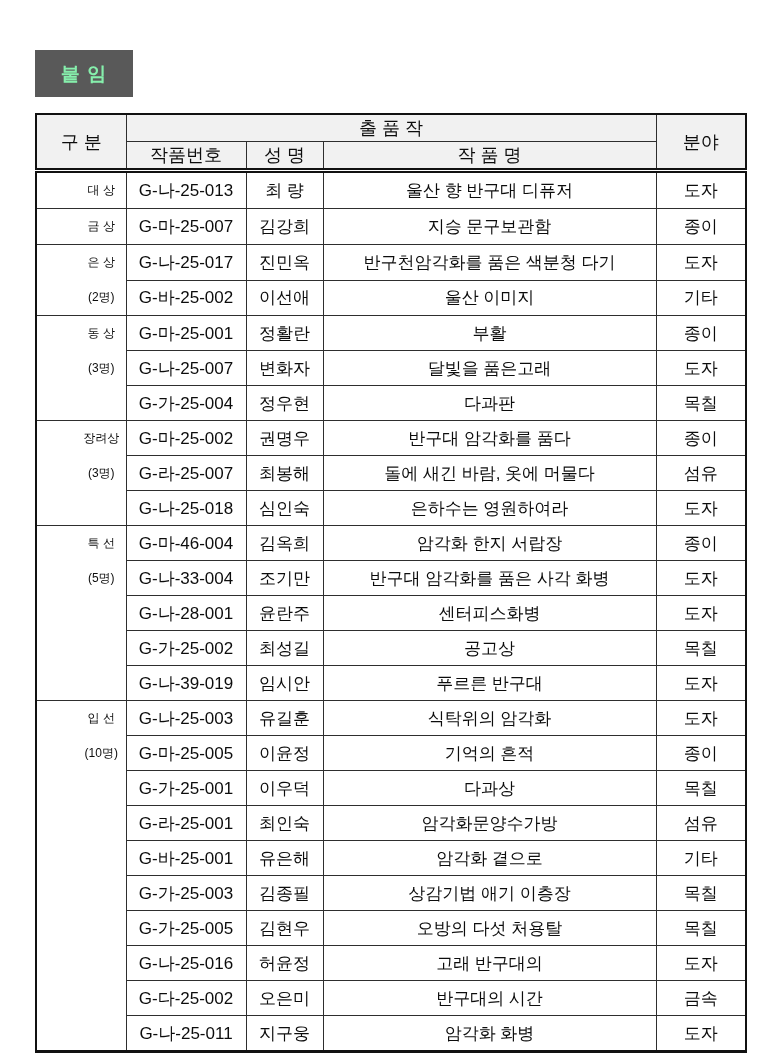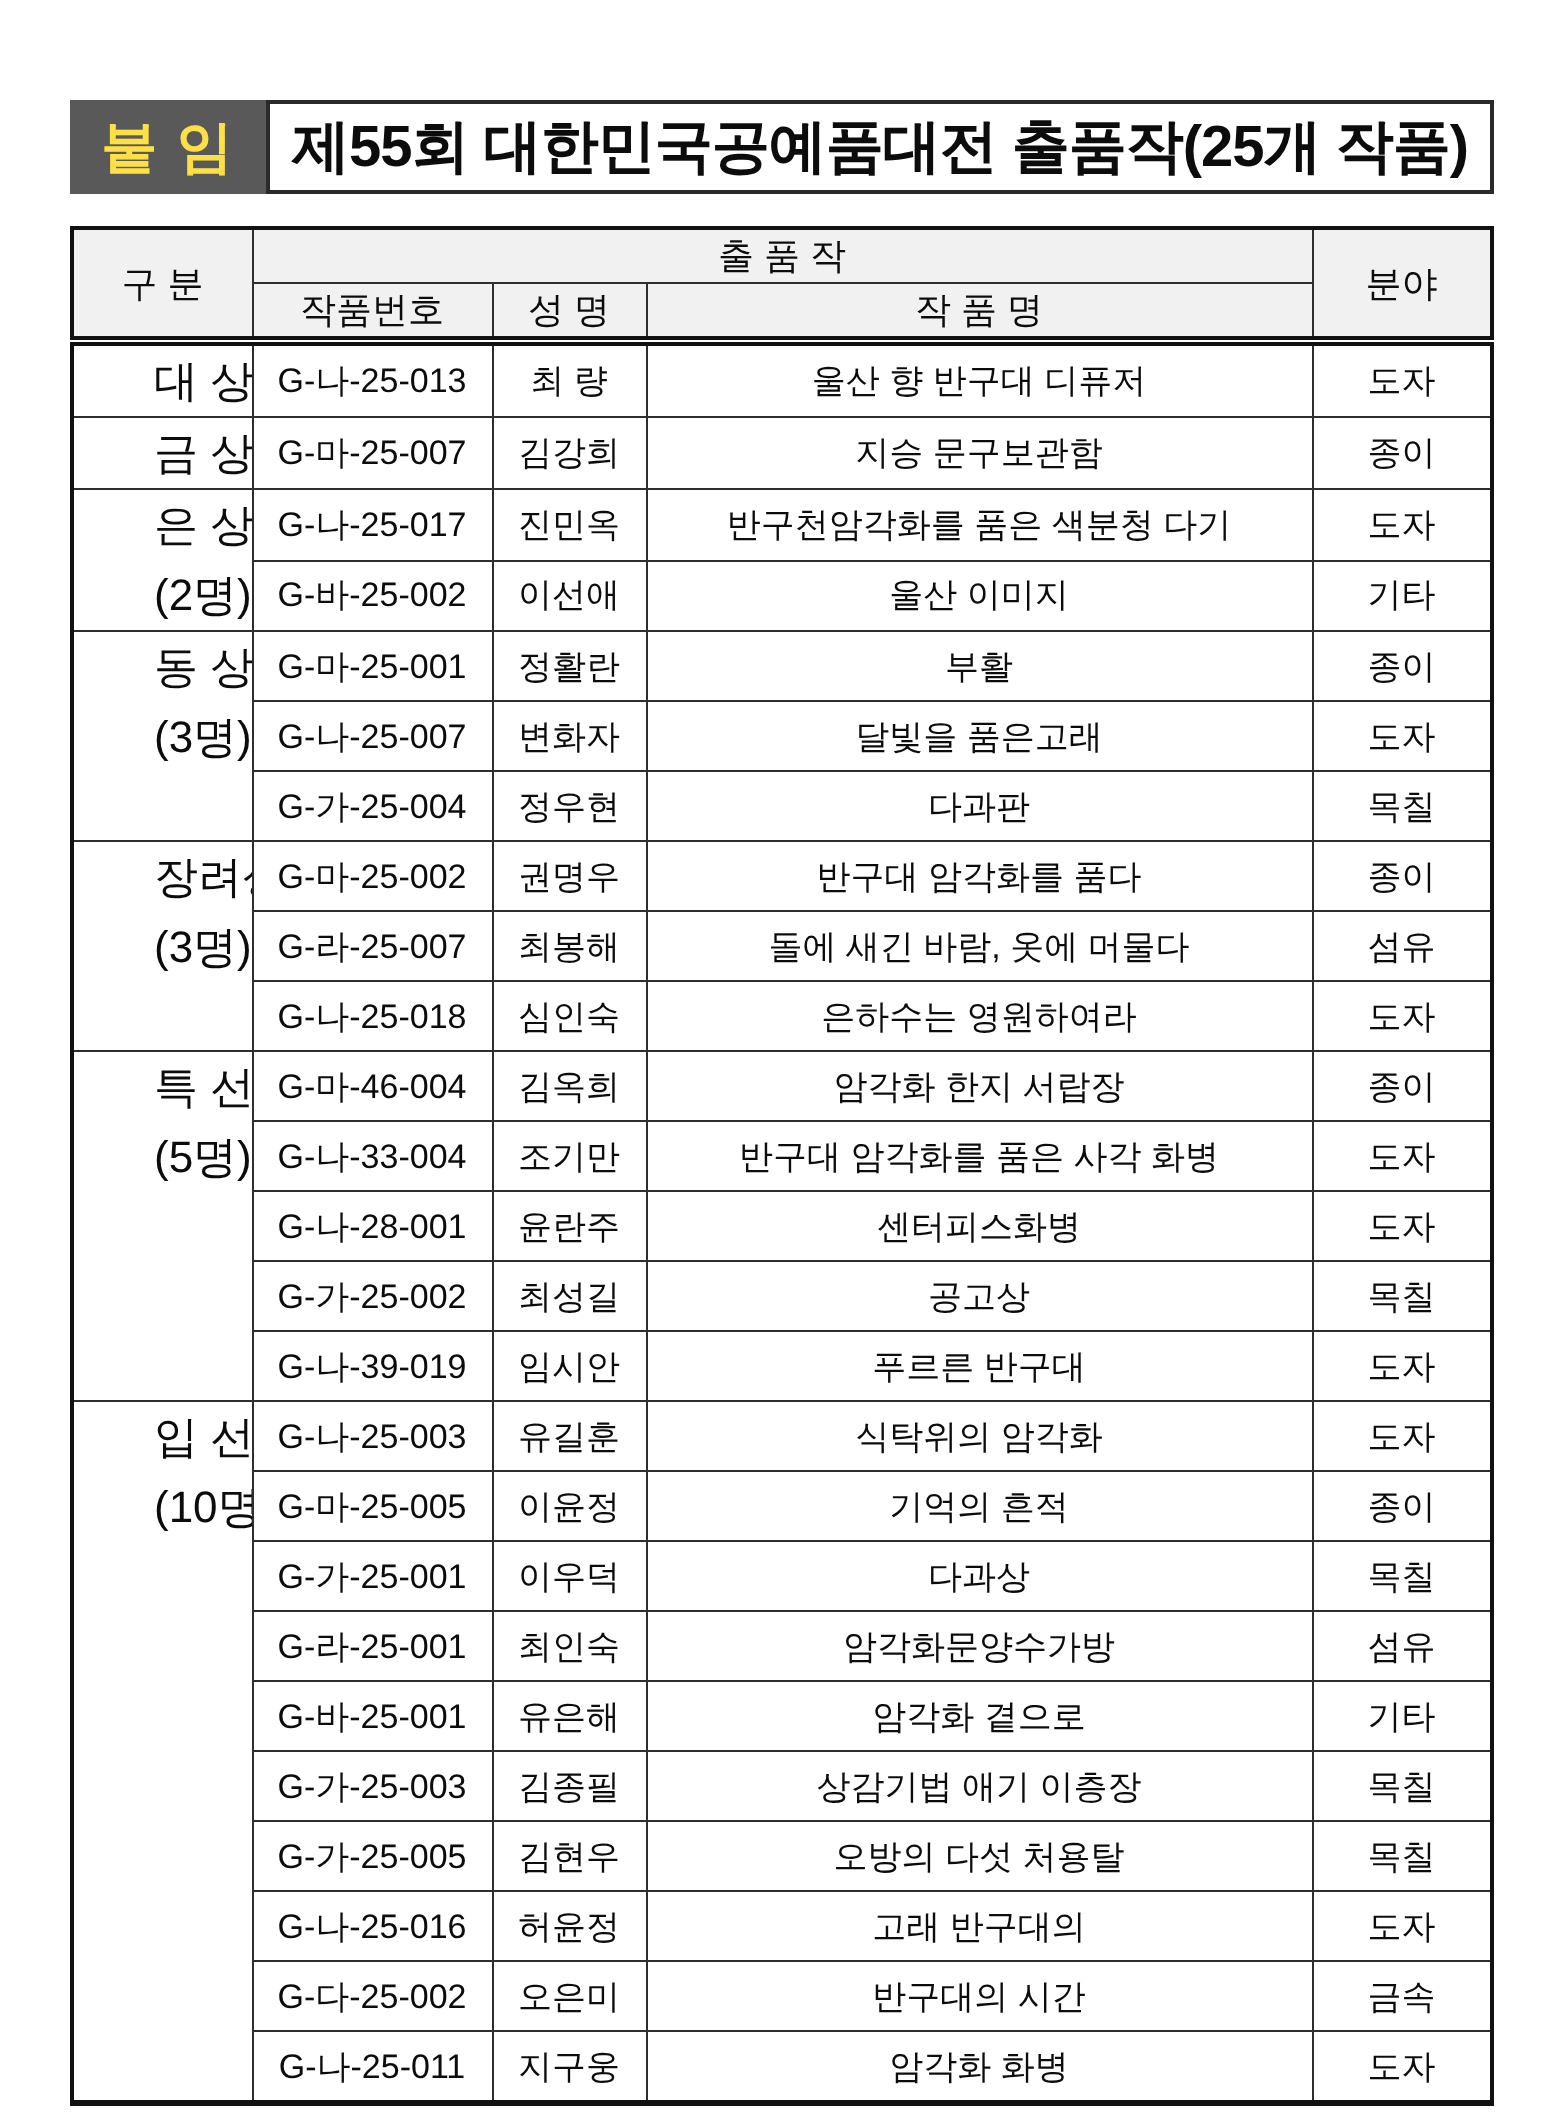--- a/index.html
+++ b/index.html
@@ -13,23 +13,23 @@
   .page{
     position:relative;width:779px;height:1058px;background:#ffffff;
     font-family:"Liberation Sans","DejaVu Sans",sans-serif;color:var(--text);
     overflow:hidden;
   }
   .header-band{
     position:absolute;left:35px;top:50px;width:712px;height:47px;
     display:flex;box-sizing:border-box;
   }
   .attach-label{
-    width:98px;flex:0 0 98px;background:var(--attach-bg);color:#fde047;
+    width:98px;flex:0 0 98px;background:var(--attach-bg);color:#86efac;
     display:flex;align-items:center;justify-content:center;
-    font-size:28px;font-weight:700;letter-spacing:1px;
+    font-size:19px;font-weight:700;letter-spacing:1px;
   }
   .title-box{
     flex:1;border:2px solid #2a2a2a;box-sizing:border-box;background:#ffffff;
     display:flex;align-items:center;justify-content:center;
     font-size:29px;font-weight:800;letter-spacing:-0.5px;white-space:nowrap;
   }
   table.entries{
     position:absolute;left:35px;top:113px;width:692px;
     border-collapse:collapse;table-layout:fixed;
     border:2px solid var(--frame);border-bottom-width:3px;
@@ -39,30 +39,29 @@
     padding:0;overflow:hidden;white-space:nowrap;
   }
   .entries thead th{
     background:var(--header-bg);font-weight:500;font-size:18px;height:26px;
   }
   .entries tbody td{
     font-size:17px;height:34px;background:#ffffff;font-weight:400;
   }
   .entries tbody tr:first-child td{border-top:5px double var(--frame);}
   td.cat-cell{vertical-align:top;}
-  .cat-line{height:35px;line-height:35px;font-size:22px;padding-left:40px;}
+  .cat-line{height:35px;line-height:35px;font-size:12px;padding-left:40px;}
 </style>
 </head>
 <body>
 
 <div class="page">
 
   <div class="header-band">
     <div class="attach-label">붙 임</div>
-    <div class="title-box">제55회 대한민국공예품대전 출품작(25개 작품)</div>
   </div>
 
   <table class="entries">
     <colgroup>
       <col style="width:90px">
       <col style="width:120px">
       <col style="width:77px">
       <col style="width:333px">
       <col style="width:90px">
     </colgroup>

